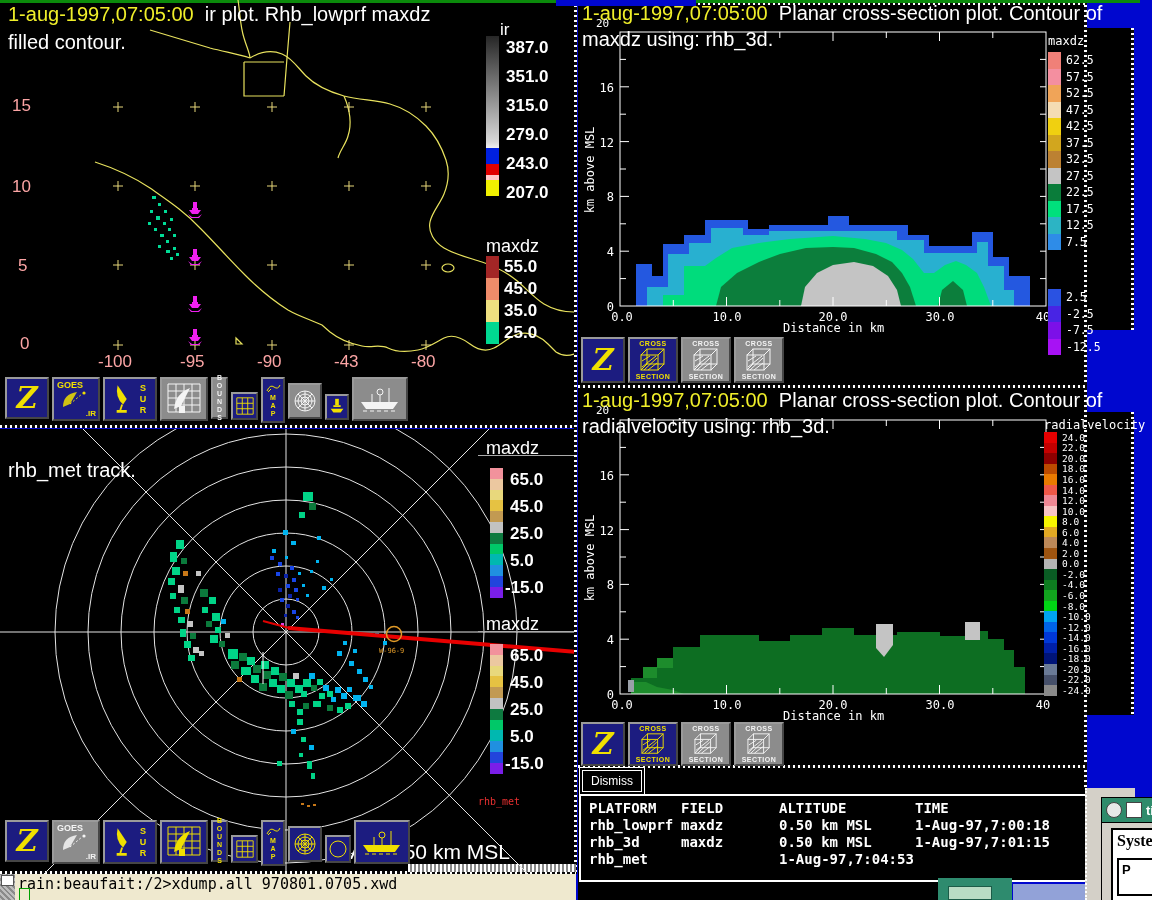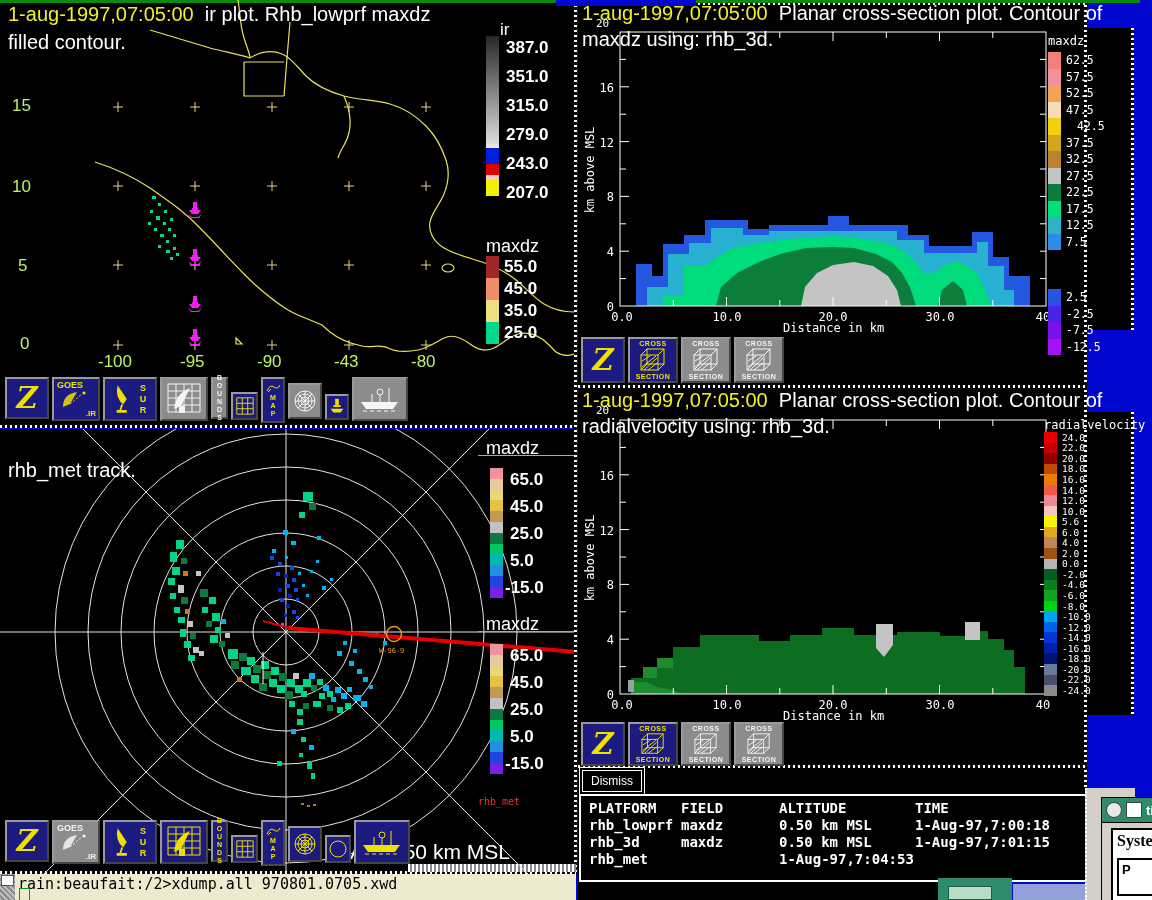--- a/index.html
+++ b/index.html
@@ -4,21 +4,21 @@
 <style>
   html,body{margin:0;padding:0;background:#000;}
   #app{position:relative;width:1152px;height:900px;overflow:hidden;background:#0007cf;
        font-family:"Liberation Sans",sans-serif;}
   .panel{position:absolute;background:#000;}
   .abs{position:absolute;}
   .ttl{position:absolute;white-space:nowrap;font:20px "Liberation Sans",sans-serif;color:#fff;}
   .ttl .dt{color:#f0ef2a;}
   .vdots{position:absolute;width:3px;background-image:repeating-linear-gradient(180deg,#fff 0 2px,#0a0a0a 2px 5px);}
   .hdots{position:absolute;height:3px;background-image:repeating-linear-gradient(90deg,#fff 0 2px,#0a0a0a 2px 5px);}
-  .ylw{color:#bef264;font:17px "Liberation Sans",sans-serif;position:absolute;text-align:center;}
+  .ylw{color:#fca5a5;font:17px "Liberation Sans",sans-serif;position:absolute;text-align:center;}
   .wbold{color:#fff;font:bold 17px "Liberation Sans",sans-serif;position:absolute;}
   .tick{position:absolute;color:#fff;font:12px "DejaVu Sans Mono",monospace;white-space:nowrap;}
   .tickc{transform:translateX(-50%);}
   .ylabel{position:absolute;color:#fff;font:12px "DejaVu Sans Mono",monospace;width:100px;text-align:center;transform:rotate(-90deg);}
   .cbar{position:absolute;}
   .cbrow{display:flex;align-items:center;}
   .cbsw{flex:0 0 13px;width:13px;height:100%;align-self:stretch;}
   .cblb{margin-left:5px;white-space:nowrap;color:#fff;}
   .cb-sm{font:11.5px "DejaVu Sans Mono",monospace;}
   .cb-xs{font:9.5px "DejaVu Sans Mono",monospace;}
@@ -290,21 +290,21 @@
         <span class="cblb">57.5</span>
       </div>
       <div class="cbrow" style="height: 16.5px;">
         <span class="cbsw" style="background: rgb(240, 164, 88);"></span>
         <span class="cblb">52.5</span>
       </div>
       <div class="cbrow" style="height: 16.5px;">
         <span class="cbsw" style="background: rgb(244, 220, 180);"></span>
         <span class="cblb">47.5</span>
       </div>
-      <div class="cbrow" style="height: 16.5px; gap: 11px;">
+      <div class="cbrow" style="height: 16.5px;">
         <span class="cbsw" style="background: rgb(240, 208, 16);"></span>
         <span class="cblb">42.5</span>
       </div>
       <div class="cbrow" style="height: 16.5px;">
         <span class="cbsw" style="background: rgb(210, 166, 30);"></span>
         <span class="cblb">37.5</span>
       </div>
       <div class="cbrow" style="height: 16.5px;">
         <span class="cbsw" style="background: rgb(188, 129, 50);"></span>
         <span class="cblb">32.5</span>
@@ -745,21 +745,21 @@
       <div class="cbrow" style="height: 10.55px;">
         <span class="cbsw" style="background: rgb(240, 136, 148);"></span>
         <span class="cblb">12.0</span>
       </div>
       <div class="cbrow" style="height: 10.55px;">
         <span class="cbsw" style="background: rgb(248, 196, 196);"></span>
         <span class="cblb">10.0</span>
       </div>
       <div class="cbrow" style="height: 10.55px;">
         <span class="cbsw" style="background: rgb(248, 244, 0);"></span>
-        <span class="cblb">5.6</span>
+        <span class="cblb">8.0</span>
       </div>
       <div class="cbrow" style="height: 10.55px;">
         <span class="cbsw" style="background: rgb(226, 168, 36);"></span>
         <span class="cblb">6.0</span>
       </div>
       <div class="cbrow" style="height: 10.55px;">
         <span class="cbsw" style="background: rgb(188, 136, 88);"></span>
         <span class="cblb">4.0</span>
       </div>
       <div class="cbrow" style="height: 10.55px;">

